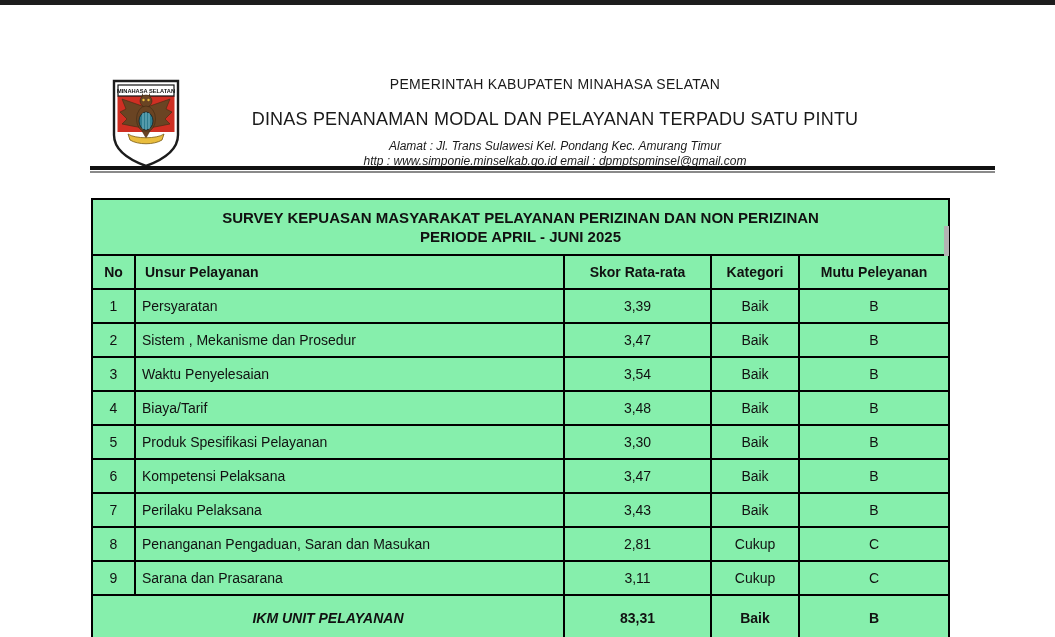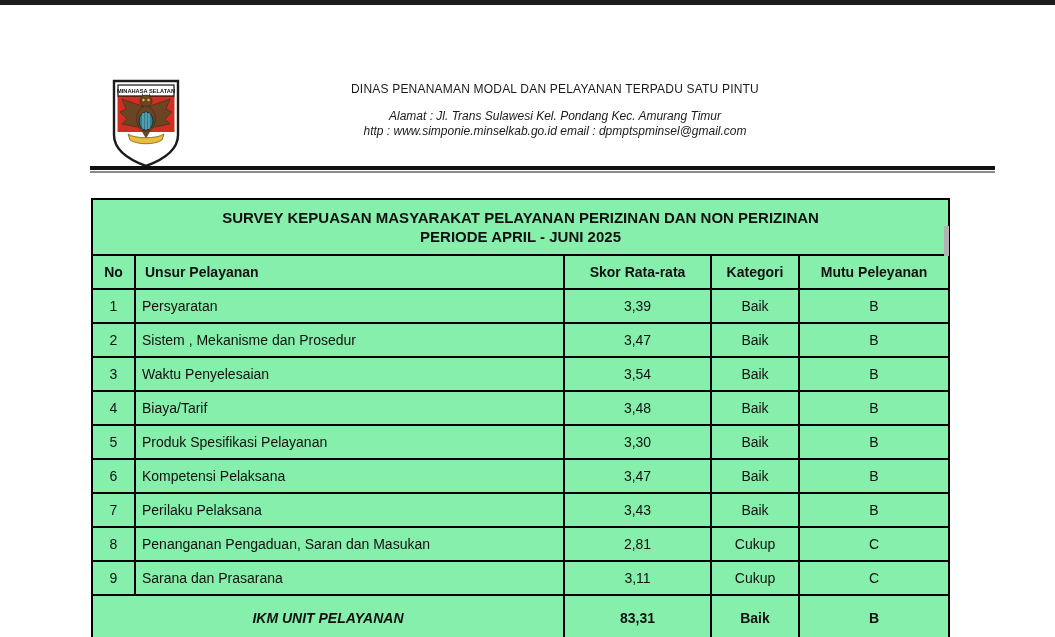--- a/index.html
+++ b/index.html
@@ -7,21 +7,21 @@
   body { font-family: "Liberation Sans", sans-serif; color: #1a1a1a; position: relative; }
 
   .top-bar {
     position: absolute; left: 0; top: 0; width: 1055px; height: 5px; background: #1d1d1d;
   }
 
   
   .logo-wrap { position: absolute; left: 109px; top: 79px; width: 75px; height: 90px; }
   .lh-text { position: absolute; left: 140px; top: 74px; width: 830px; text-align: center; }
   .lh-line1 { font-size: 14px; letter-spacing: 0.3px; line-height: 20px; }
-  .lh-line2 { font-size: 12px; letter-spacing: 0.2px; line-height: 26px; margin-top: 2px; }
+  .lh-line2 { font-size: 18px; letter-spacing: 0.2px; line-height: 26px; margin-top: 12px; }
   .lh-line3 { font-size: 12px; font-style: italic; line-height: 15px; margin-top: 7px; }
   .lh-line4 { font-size: 12px; font-style: italic; line-height: 15px; }
 
   .lh-rule { position: absolute; left: 90px; top: 166px; width: 905px; }
   .lh-rule .thick { height: 4px; background: #111111; }
   .lh-rule .gap { height: 1px; background: #ffffff; }
   .lh-rule .thin { height: 2px; background: #8a8a8a; }
 
   
   table.survey {
@@ -80,20 +80,21 @@
     <ellipse cx="37" cy="40" rx="9.5" ry="13" fill="#6a4423" stroke="#3f2a14" stroke-width="0.6"></ellipse>
     <ellipse cx="37" cy="42" rx="7" ry="9" fill="#2e7d8f" stroke="#10222a" stroke-width="0.8"></ellipse>
     <path d="M34,34 V50 M37,33 V51 M40,34 V50" stroke="#9fd4de" stroke-width="0.7" fill="none"></path>
     <polygon points="33,52 41,52 37,59" fill="#6a4423" stroke="#3f2a14" stroke-width="0.5"></polygon>
 
     <path d="M19,55 C26,60 48,60 55,55 L53,61 C45,66 29,66 21,61 Z" fill="#e9bd3e" stroke="#7a5a10" stroke-width="0.8"></path>
   </svg>
 </div>
 
 <div class="lh-text">
+  <div class="lh-line1">PEMERINTAH KABUPATEN MINAHASA SELATAN</div>
   <div class="lh-line2">DINAS PENANAMAN MODAL DAN PELAYANAN TERPADU SATU PINTU</div>
   <div class="lh-line3">Alamat : Jl. Trans Sulawesi Kel. Pondang Kec. Amurang Timur</div>
   <div class="lh-line4">http : www.simponie.minselkab.go.id email : dpmptspminsel@gmail.com</div>
 </div>
 
 <div class="lh-rule">
   <div class="thick"></div>
     <div class="gap"></div>
     <div class="thin"></div>
 </div>

